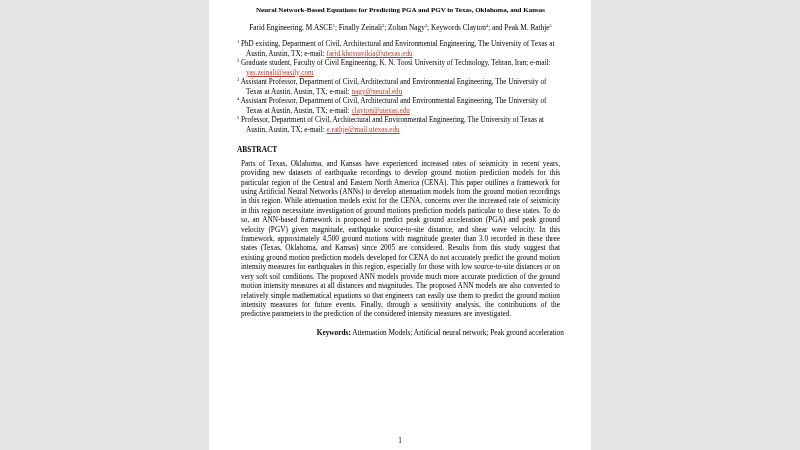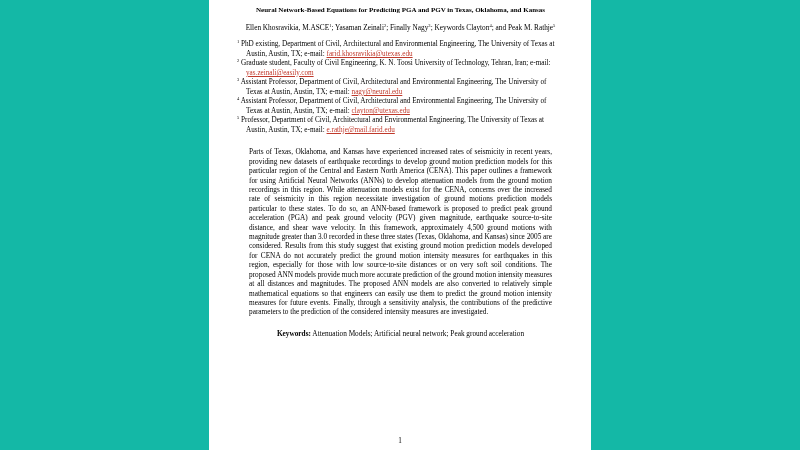--- a/index.html
+++ b/index.html
@@ -1,21 +1,21 @@
 <!DOCTYPE html>
 <html><head>
 <meta charset="utf-8">
 <style>
   html,body{margin:0;padding:0;}
   body{
     width:800px;height:450px;overflow:hidden;
     background:#000;
     font-family:"Liberation Serif","DejaVu Serif",serif;
   }
-  .stage{position:relative;width:800px;height:450px;background:#14b8a6;}
+  .stage{position:relative;width:800px;height:450px;background:#e5e5e5;}
   .page{
     position:absolute;left:209px;top:0;
     width:382px;height:450px;box-sizing:border-box;
     background:#fff;color:#000;
     padding:6px 27px 0 28px;
   }
   .title{
     font-size:7px;line-height:9px;font-weight:bold;
     text-align:center;margin:0;
   }
@@ -29,50 +29,51 @@
     margin:0;padding-left:9px;text-indent:-9px;
     text-align:left;
   }
   .email{color:#c0392b;cursor:pointer;}
   .abstract-heading{
     font-size:7.4px;line-height:9.4px;font-weight:bold;
     margin:10px 0 3px 0;
   }
   .abstract{
     font-size:7.3px;line-height:9.4px;
-    text-align:justify;margin:12px;
+    text-align:justify;margin:4px;
   }
   .keywords{
     font-size:7.3px;line-height:9.4px;
-    margin:9px 0 0 0;text-align:center;
+    margin:9px 0 0 0;text-align:right;
   }
   .keywords b{font-weight:bold;}
   .page-number{
     position:absolute;left:0;right:0;bottom:5px;
     text-align:center;font-size:7.2px;color:#000;
   }
 </style>
 </head>
 <body>
 
 <div class="stage">
   <div class="page">
 
     <h1 class="title">Neural Network-Based Equations for Predicting PGA and PGV in Texas, Oklahoma, and Kansas</h1>
 
-    <p class="authors"><span>Ellen Khosravikia, M.ASCE</span><sup>1</sup><span>; </span><span>Yasaman Zeinali</span><sup>2</sup><span>; </span><span>Finally Nagy</span><sup>3</sup><span>; </span><span>Keywords Clayton</span><sup>4</sup><span>; </span><span>and Peak M. Rathje</span><sup>5</sup></p>
+    <p class="authors"><span>Farid Engineering, M.ASCE</span><sup>1</sup><span>; </span><span>Finally Zeinali</span><sup>2</sup><span>; </span><span>Zoltan Nagy</span><sup>3</sup><span>; </span><span>Keywords Clayton</span><sup>4</sup><span>; </span><span>and Peak M. Rathje</span><sup>5</sup></p>
 
     <div>
       <p class="affil"><sup>1</sup><span> PhD existing, Department of Civil, Architectural and Environmental Engineering, The University of Texas at Austin, Austin, TX; e-mail: </span><a class="email" href="#">farid.khosravikia@utexas.edu</a></p>
       <p class="affil"><sup>2</sup><span> Graduate student, Faculty of Civil Engineering, K. N. Toosi University of Technology, Tehran, Iran; e-mail: </span><a class="email" href="#">yas.zeinali@easily.com</a></p>
       <p class="affil"><sup>3</sup><span> Assistant Professor, Department of Civil, Architectural and Environmental Engineering, The University of Texas at Austin, Austin, TX; e-mail: </span><a class="email" href="#">nagy@neural.edu</a></p>
       <p class="affil"><sup>4</sup><span> Assistant Professor, Department of Civil, Architectural and Environmental Engineering, The University of Texas at Austin, Austin, TX; e-mail: </span><a class="email" href="#">clayton@utexas.edu</a></p>
-      <p class="affil"><sup>5</sup><span> Professor, Department of Civil, Architectural and Environmental Engineering, The University of Texas at Austin, Austin, TX; e-mail: </span><a class="email" href="#">e.rathje@mail.farid.edu</a></p>
+      <p class="affil"><sup>5</sup><span> Professor, Department of Civil, Architectural and Environmental Engineering, The University of Texas at Austin, Austin, TX; e-mail: </span><a class="email" href="#">e.rathje@mail.utexas.edu</a></p>
     </div>
 
+    <p class="abstract-heading">ABSTRACT</p>
 
     <p class="abstract">Parts of Texas, Oklahoma, and Kansas have experienced increased rates of seismicity in recent years, providing new datasets of earthquake recordings to develop ground motion prediction models for this particular region of the Central and Eastern North America (CENA). This paper outlines a framework for using Artificial Neural Networks (ANNs) to develop attenuation models from the ground motion recordings in this region. While attenuation models exist for the CENA, concerns over the increased rate of seismicity in this region necessitate investigation of ground motions prediction models particular to these states. To do so, an ANN-based framework is proposed to predict peak ground acceleration (PGA) and peak ground velocity (PGV) given magnitude, earthquake source-to-site distance, and shear wave velocity. In this framework, approximately 4,500 ground motions with magnitude greater than 3.0 recorded in these three states (Texas, Oklahoma, and Kansas) since 2005 are considered. Results from this study suggest that existing ground motion prediction models developed for CENA do not accurately predict the ground motion intensity measures for earthquakes in this region, especially for those with low source-to-site distances or on very soft soil conditions. The proposed ANN models provide much more accurate prediction of the ground motion intensity measures at all distances and magnitudes. The proposed ANN models are also converted to relatively simple mathematical equations so that engineers can easily use them to predict the ground motion intensity measures for future events. Finally, through a sensitivity analysis, the contributions of the predictive parameters to the prediction of the considered intensity measures are investigated.</p>
 
     <p class="keywords"><b>Keywords:</b><span> Attenuation Models; Artificial neural network; Peak ground acceleration</span></p>
 
     <div class="page-number">1</div>
 
   </div>
 </div>
 

